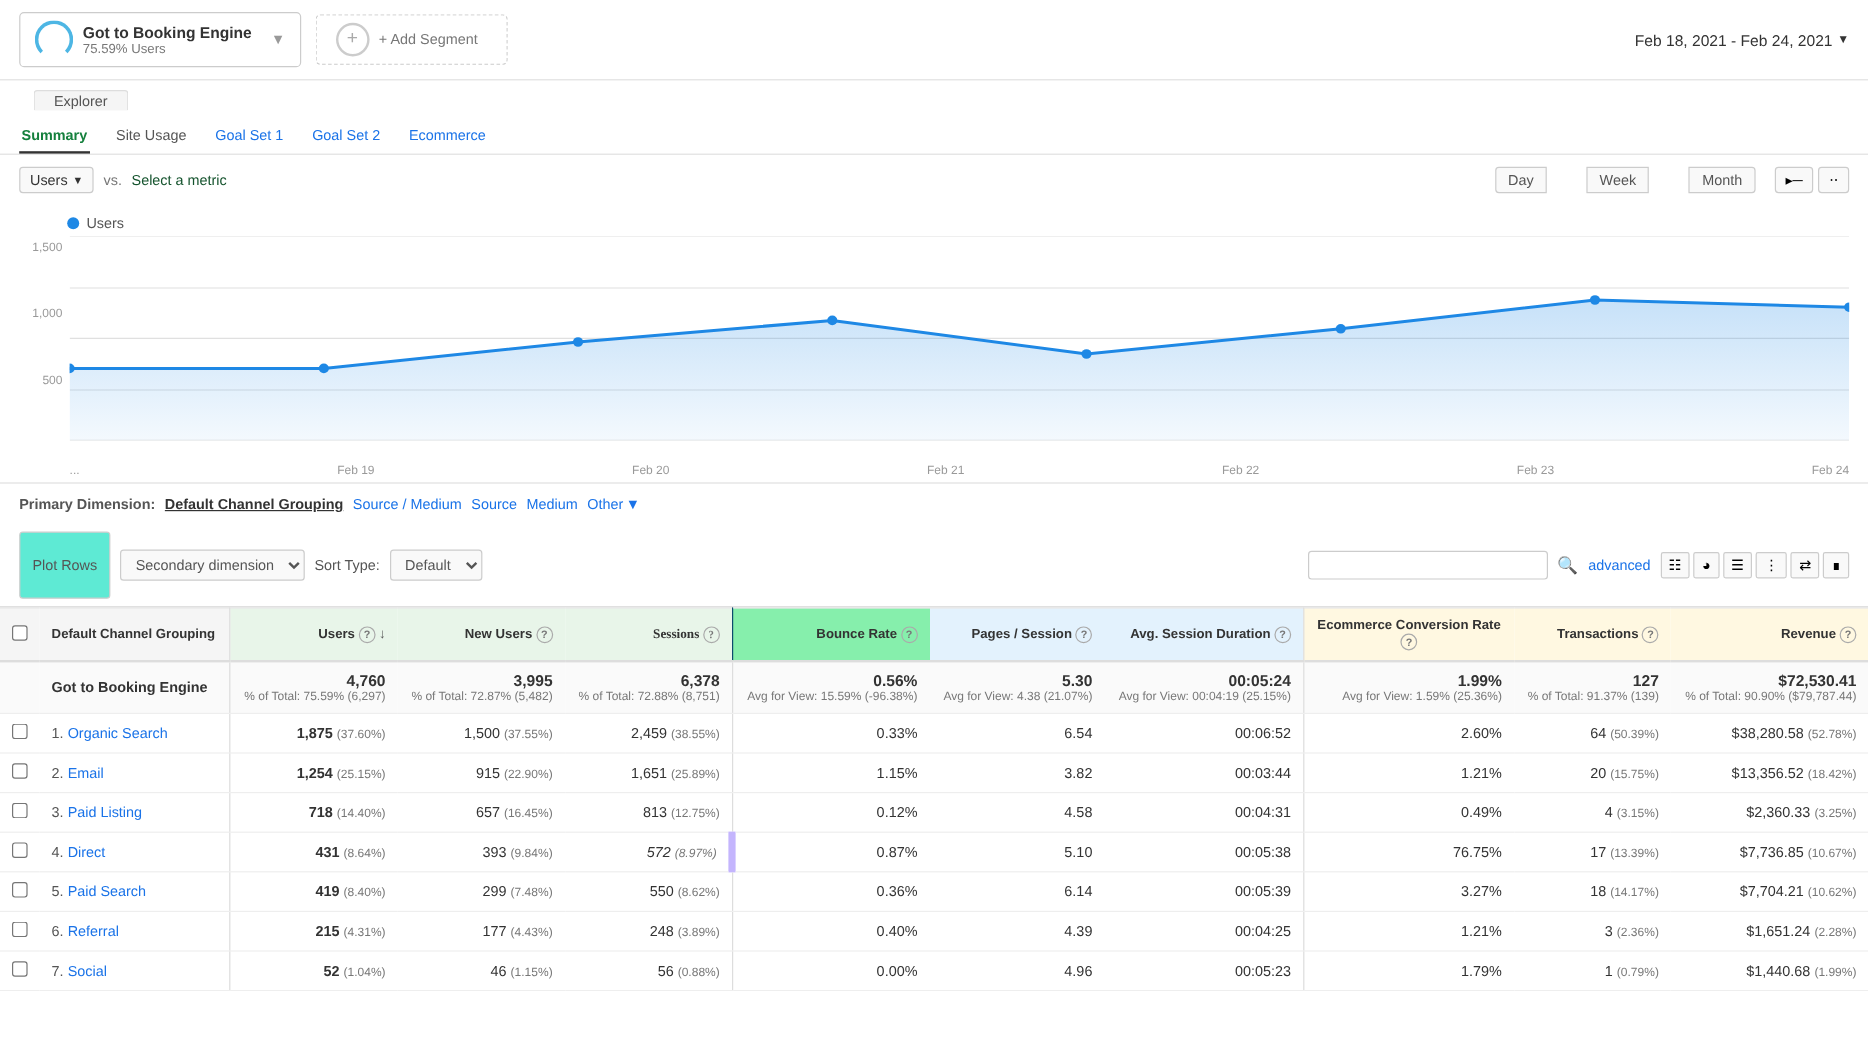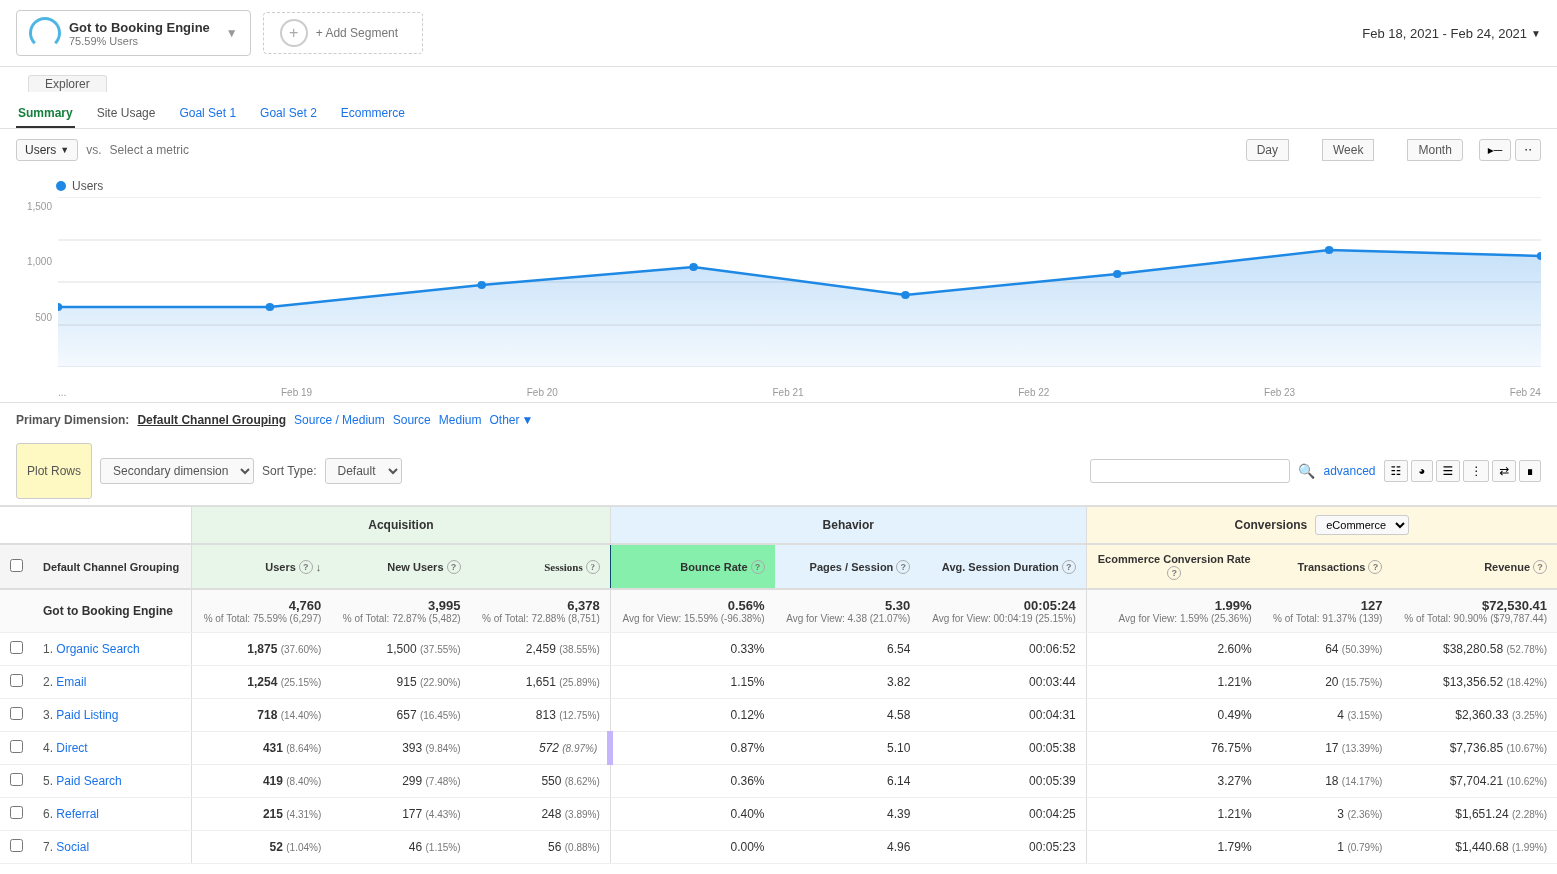--- a/index.html
+++ b/index.html
@@ -21,21 +21,21 @@
     
     .explorer-tab { padding: 1px 16px; background: #f5f5f5; border: 1px solid #ddd; border-bottom: none; display: inline-block; font-size: 12px; color: #555; margin: 8px 0 0 12px; cursor: pointer; border-radius: 3px 3px 0 0; }
     .tab-bar { border-bottom: 1px solid #e0e0e0; padding: 0 16px; display: flex; align-items: center; gap: 20px; padding-top: 8px; }
     .tab-item { font-size: 12px; padding: 6px 2px; cursor: pointer; color: #555; border-bottom: 2px solid transparent; }
     .tab-item.active { color: #15803d; font-weight: bold; border-bottom: 2px solid #333; }
 
     
     .metric-row { display: flex; align-items: center; gap: 8px; padding: 10px 16px; }
     .metric-select { display: flex; align-items: center; gap: 4px; border: 1px solid #ccc; padding: 3px 8px; border-radius: 3px; cursor: pointer; font-size: 12px; background: #f9f9f9; }
     .vs-text { font-size: 12px; color: #777; }
-    .select-metric { font-size: 12px; color: #737373; cursor: pointer; }
+    .select-metric { font-size: 12px; color: #14532d; cursor: pointer; }
     .time-buttons { margin-left: auto; display: flex; gap: 0; }
     .time-btn { border: 1px solid #ccc; padding: 3px 10px; font-size: 12px; cursor: pointer; background: #f9f9f9; color: #555; margin-left: 33px; }
     .time-btn:first-child { border-radius: 3px 0 0 3px; }
     .time-btn:last-child { border-radius: 0 3px 3px 0; }
     .chart-type-btns { display: flex; gap: 4px; margin-left: 8px; }
     .chart-type-btn { border: 1px solid #ccc; padding: 3px 8px; font-size: 12px; cursor: pointer; background: #f9f9f9; border-radius: 3px; }
 
     
     .chart-container { padding: 0 16px 0 16px; position: relative; }
     .chart-legend { display: flex; align-items: center; gap: 6px; padding: 8px 0 4px 40px; }
@@ -44,21 +44,21 @@
 
     
     .dimension-bar { display: flex; align-items: center; gap: 8px; padding: 10px 16px; border-top: 1px solid #e0e0e0; flex-wrap: wrap; }
     .dim-label { font-size: 12px; color: #555; font-weight: bold; }
     .dim-option { font-size: 12px; color: #1a73e8; cursor: pointer; }
     .dim-option.active { color: #333; font-weight: bold; text-decoration: underline; }
     .dim-other { font-size: 12px; color: #1a73e8; cursor: pointer; display: flex; align-items: center; gap: 2px; }
 
     
     .table-controls { display: flex; align-items: center; gap: 8px; padding: 6px 16px; border-bottom: 1px solid #e0e0e0; }
-    .plot-rows-btn { border: 1px solid #ccc; padding: 20px 10px; font-size: 12px; border-radius: 3px; cursor: pointer; color: #555; background: #fef9c3; }
+    .plot-rows-btn { border: 1px solid #ccc; padding: 20px 10px; font-size: 12px; border-radius: 3px; cursor: pointer; color: #555; background: #5eead4; }
     .sec-dim-select { border: 1px solid #ccc; padding: 4px 8px; font-size: 12px; border-radius: 3px; cursor: pointer; background: #f9f9f9; color: #555; }
     .sort-label { font-size: 12px; color: #555; }
     .sort-select { border: 1px solid #ccc; padding: 4px 8px; font-size: 12px; border-radius: 3px; cursor: pointer; background: #f9f9f9; color: #555; }
     .search-box { margin-left: auto; border: 1px solid #ccc; padding: 4px 8px; font-size: 12px; border-radius: 3px; width: 200px; }
     .advanced-link { font-size: 12px; color: #1a73e8; cursor: pointer; }
     .view-btns { display: flex; gap: 3px; }
     .view-btn { border: 1px solid #ccc; padding: 3px 6px; font-size: 12px; cursor: pointer; background: #f9f9f9; border-radius: 2px; }
 
     
     .data-table { width: 100%; border-collapse: collapse; font-size: 12px; }
@@ -216,33 +216,20 @@
     <button class="view-btn">⋮</button>
     <button class="view-btn">⇄</button>
     <button class="view-btn">∎</button>
   </div>
 </div>
 
 <div style="overflow-x:auto;">
   <table class="data-table">
     <thead>
 
-      <tr>
-        <th class="left-align" colspan="2" style="border-right:1px solid #ddd;font-size:11px;background:#fff;border-top:1px solid #ddd;"></th>
-        <th colspan="3" style="text-align:center;background:#e8f5e9;border-right:1px solid #ddd;font-size:12px;font-weight:bold;border-top:1px solid #ddd;">Acquisition</th>
-        <th colspan="3" style="text-align:center;background:#e3f2fd;border-right:1px solid #ddd;font-size:12px;font-weight:bold;border-top:1px solid #ddd;">Behavior</th>
-        <th colspan="4" style="text-align:center;background:#fff8e1;font-size:12px;font-weight:bold;border-top:1px solid #ddd;">
-          <div class="header-group" style="justify-content:center;">
-            <span>Conversions</span>
-            <select class="ecom-select">
-              <option>eCommerce</option>
-            </select>
-          </div>
-        </th>
-      </tr>
 
       <tr>
         <th class="checkbox-col" style="background:#f5f5f5;border-top:1px solid #ddd;">
           <input type="checkbox" style="">
         </th>
         <th class="left-align" style="background:#f5f5f5;border-right:1px solid #ddd;">Default Channel Grouping</th>
         <th style="background:#e8f5e9;">
           <div class="col-header-with-sort">
             <span>Users</span>
             <span class="question-icon">?</span>

